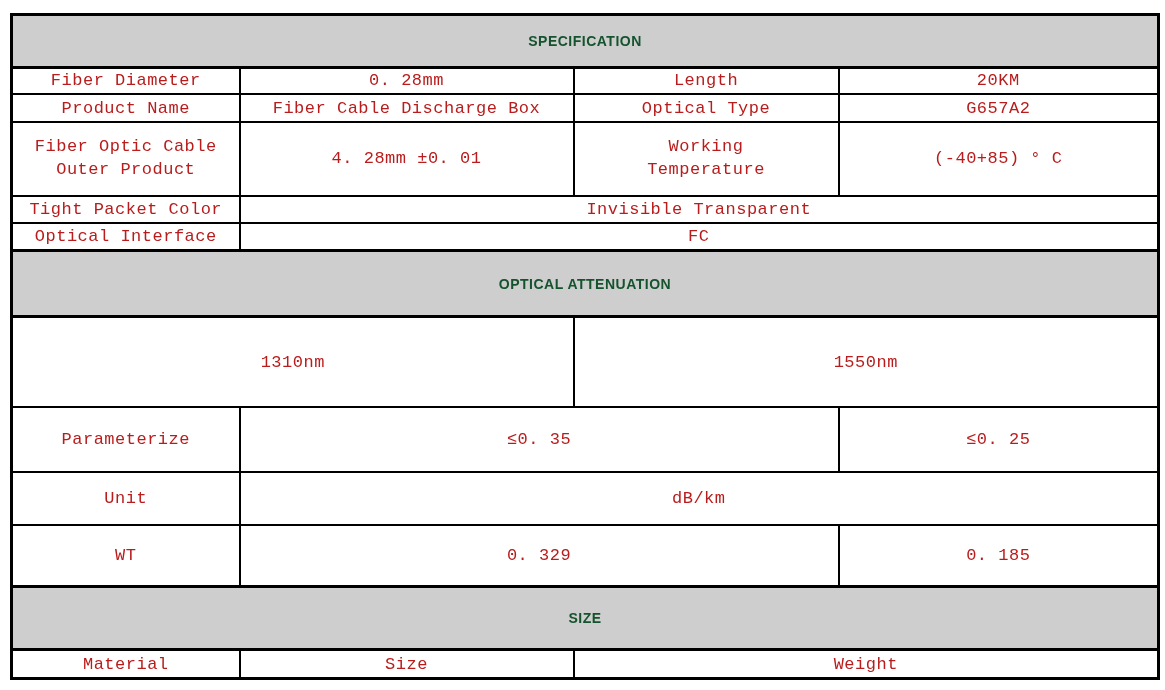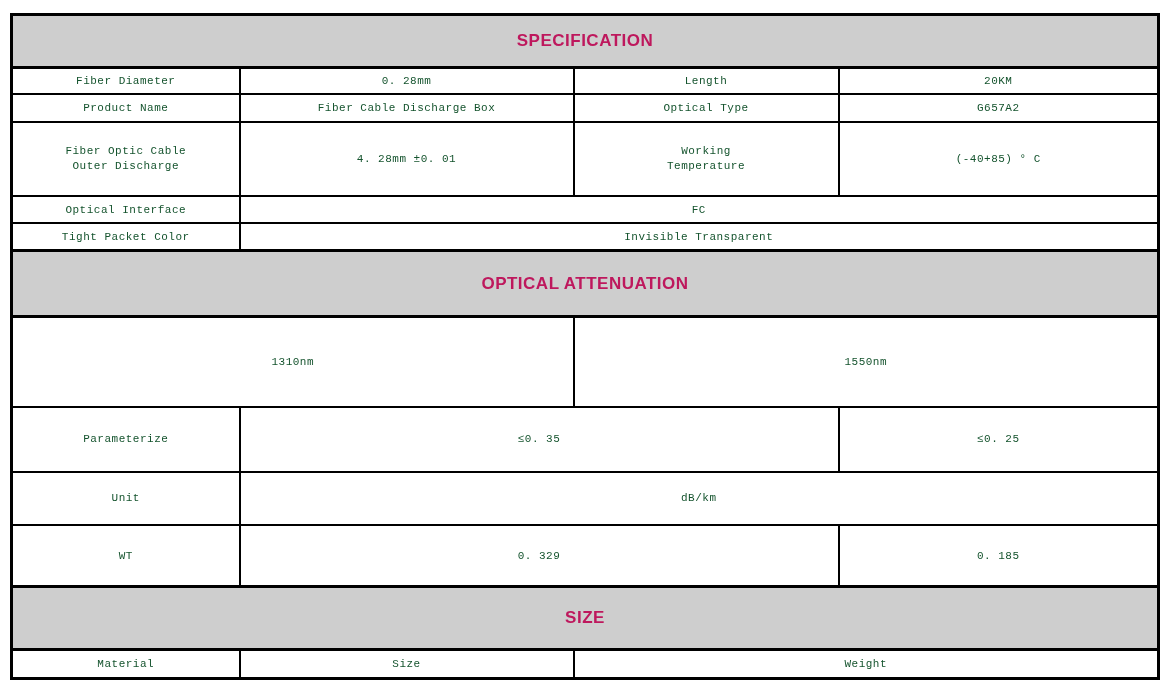--- a/index.html
+++ b/index.html
@@ -24,32 +24,32 @@
     table-layout: fixed;
     border: 3px solid #000;
     background: #ffffff;
   }
   table.spec-table td, table.spec-table th {
     border: 2px solid #000;
     padding: 0 2px;
     text-align: center;
     vertical-align: middle;
     font-family: "Liberation Mono", "DejaVu Sans Mono", monospace;
-    font-size: 11px;
+    font-size: 17px;
     font-weight: normal;
-    color: #14532d;
+    color: #b91c1c;
     letter-spacing: 0.5px;
     overflow: hidden;
   }
   table.spec-table th.section-header {
     background: #cecece;
     font-family: "Liberation Sans", "DejaVu Sans", sans-serif;
-    font-size: 17px;
+    font-size: 14px;
     font-weight: bold;
-    color: #be185d;
+    color: #14532d;
     letter-spacing: 0.5px;
     border-top-width: 3px;
     border-bottom-width: 3px;
   }
   .multiline { white-space: pre-line; line-height: 1.35; }
   
   tr.h-sechead1 { height: 48px; }
   tr.h-row-sm   { height: 25px; }
   tr.h-row-tall { height: 68px; }
   tr.h-sechead2 { height: 60px; }
@@ -83,33 +83,33 @@
       <td>20KM</td>
     </tr>
     <tr class="h-row-sm">
       <td>Product Name</td>
       <td>Fiber Cable Discharge Box</td>
       <td>Optical Type</td>
       <td>G657A2</td>
     </tr>
     <tr class="h-row-tall">
       <td class="multiline">Fiber Optic Cable
-Outer Discharge</td>
+Outer Product</td>
       <td>4. 28mm ±0. 01</td>
       <td class="multiline">Working
 Temperature</td>
       <td>(-40+85) ° C</td>
     </tr>
     <tr class="h-row-sm">
+      <td>Tight Packet Color</td>
+      <td colspan="3">Invisible Transparent</td>
+    </tr>
+    <tr class="h-row-sm">
       <td>Optical Interface</td>
       <td colspan="3">FC</td>
-    </tr>
-    <tr class="h-row-sm">
-      <td>Tight Packet Color</td>
-      <td colspan="3">Invisible Transparent</td>
     </tr>
 
     <tr class="h-sechead2">
       <th class="section-header" colspan="4">OPTICAL ATTENUATION</th>
     </tr>
     <tr class="h-wave">
       <td colspan="2">1310nm</td>
       <td colspan="2">1550nm</td>
     </tr>
     <tr class="h-param">

